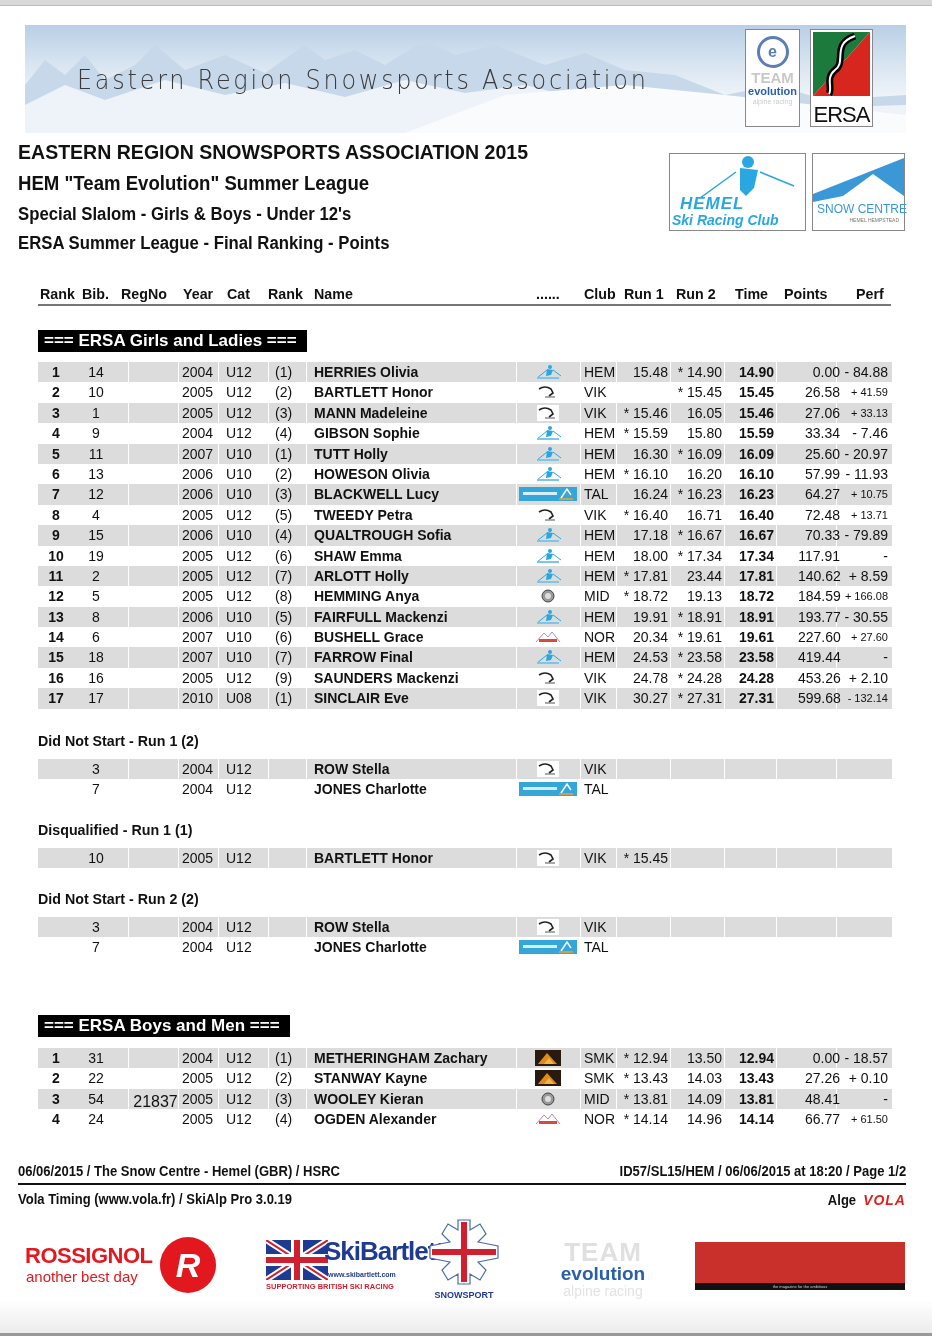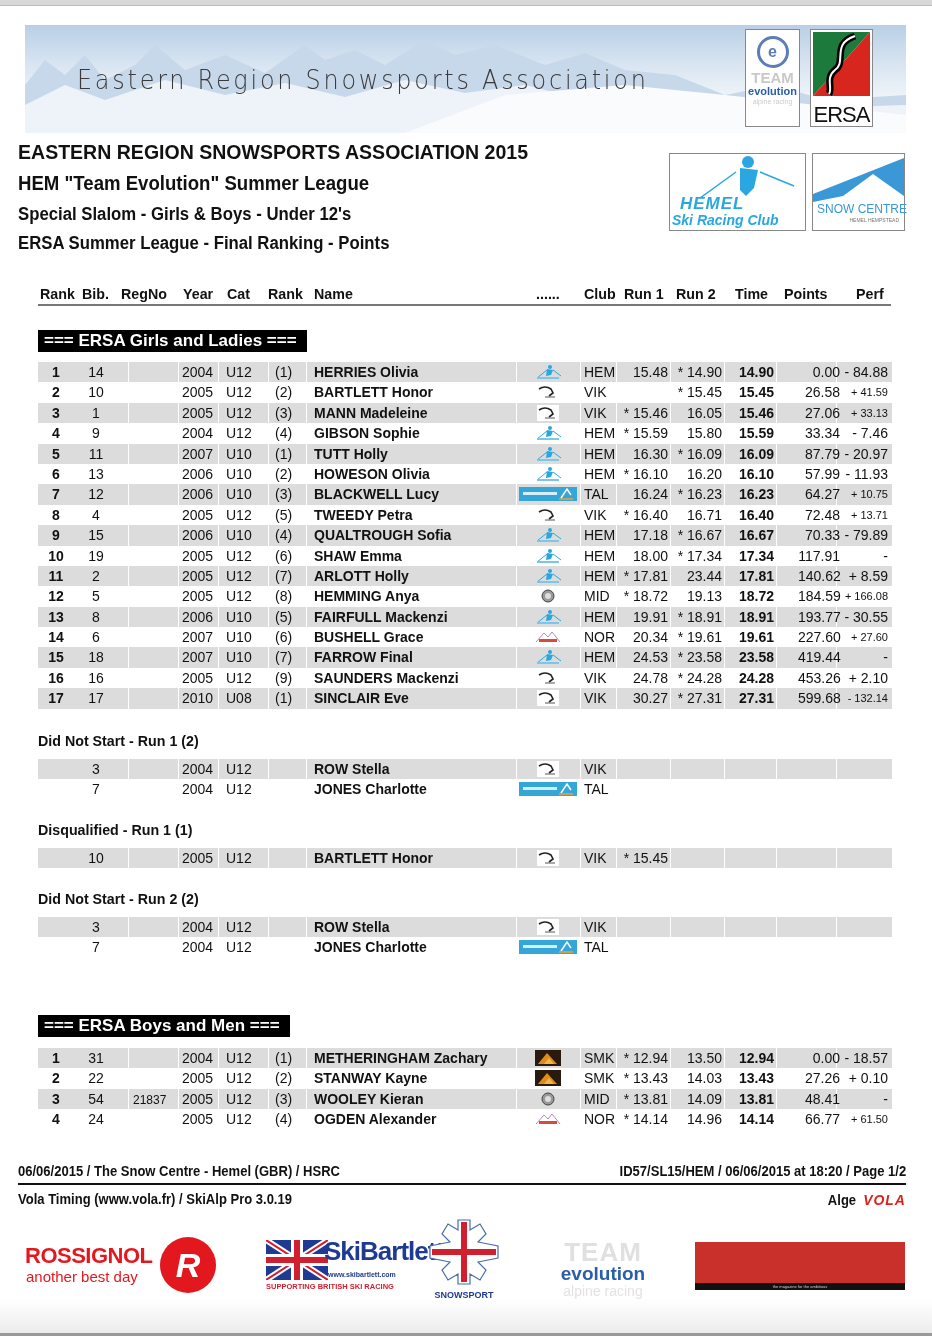--- a/index.html
+++ b/index.html
@@ -25,21 +25,21 @@
   .colhdr span { position:absolute; top:1px; white-space:nowrap; transform:scaleX(0.95); transform-origin:left; }
   .section-title { position:absolute; left:38px; background:#000; color:#fff; font-weight:bold; font-size:17px;
                    padding:1px 10px 1px 6px; height:20px; line-height:20px; white-space:nowrap; }
   .grp-title { position:absolute; left:38px; font-weight:bold; font-size:15px; white-space:nowrap; transform:scaleX(0.95); transform-origin:left; }
   .rows { position:absolute; left:38px; width:854px; }
   .row { position:relative; height:20.4px; font-size:14px; }
   .row.shade { background:#dcdcdc; }
   .row span { position:absolute; top:2px; white-space:nowrap; }
   .c-rank { left:6px; width:24px; text-align:center; font-weight:bold; }
   .c-bib { left:46px; width:24px; text-align:center; }
-  .c-reg { left:95px; width:45px; text-align:left; font-size:12px; top:4px !important; }
+  .c-reg { left:95px; width:45px; text-align:center; font-size:16px; top:4px !important; }
   .c-year { left:144px; }
   .c-cat { left:188px; }
   .c-crank { left:237px; }
   .c-name { left:276px; font-weight:bold; }
   .c-logo { left:480px; width:60px; height:16px; top:2px !important; display:flex; align-items:center; justify-content:center; }
   .c-club { left:546px; }
   .c-run1 { left:582px; width:48px; text-align:right; }
   .c-run2 { left:634px; width:50px; text-align:right; }
   .c-time { left:690px; width:46px; text-align:right; font-weight:bold; }
   .c-pts { left:760px; width:42px; text-align:right; }
@@ -290,21 +290,21 @@
           <path d="M14,5 L20,6 L18,11 L13,12 Z" fill="#2aa7e0"></path>
           <line x1="4" y1="14" x2="14" y2="6" stroke="#2aa7e0" stroke-width="1"></line>
           <line x1="20" y1="6" x2="28" y2="12" stroke="#2aa7e0" stroke-width="1"></line>
           <rect x="4" y="13" width="22" height="2" fill="#7cc6ea"></rect>
         </svg>
       </span>
       <span class="c-club">HEM</span>
       <span class="c-run1">16.30</span>
       <span class="c-run2">* 16.09</span>
       <span class="c-time">16.09</span>
-      <span class="c-pts">87.79</span>
+      <span class="c-pts">25.60</span>
       <span class="c-perf">- 20.97</span>
     </div>
     <div class="row">
       <div class="sep" style="left:90px"></div>
       <div class="sep" style="left:140px"></div>
       <div class="sep" style="left:180px"></div>
       <div class="sep" style="left:230px"></div>
       <div class="sep" style="left:268px"></div>
       <div class="sep" style="left:478px"></div>
       <div class="sep" style="left:542px"></div>

